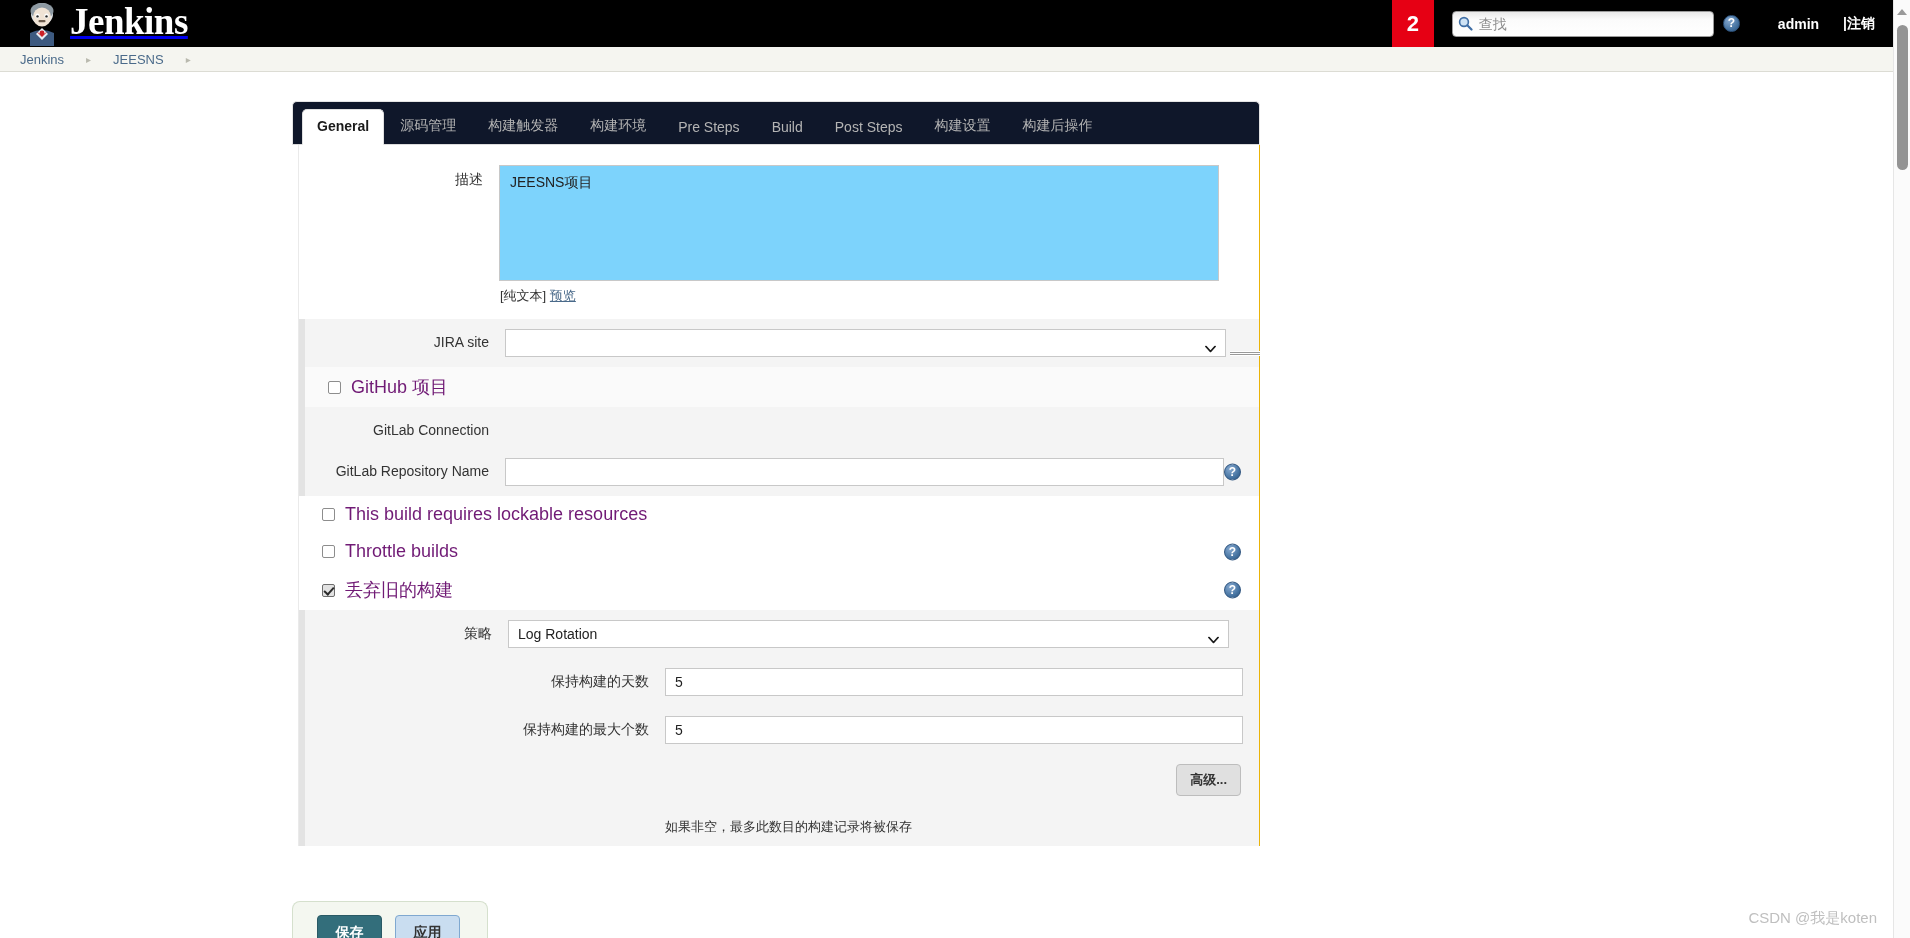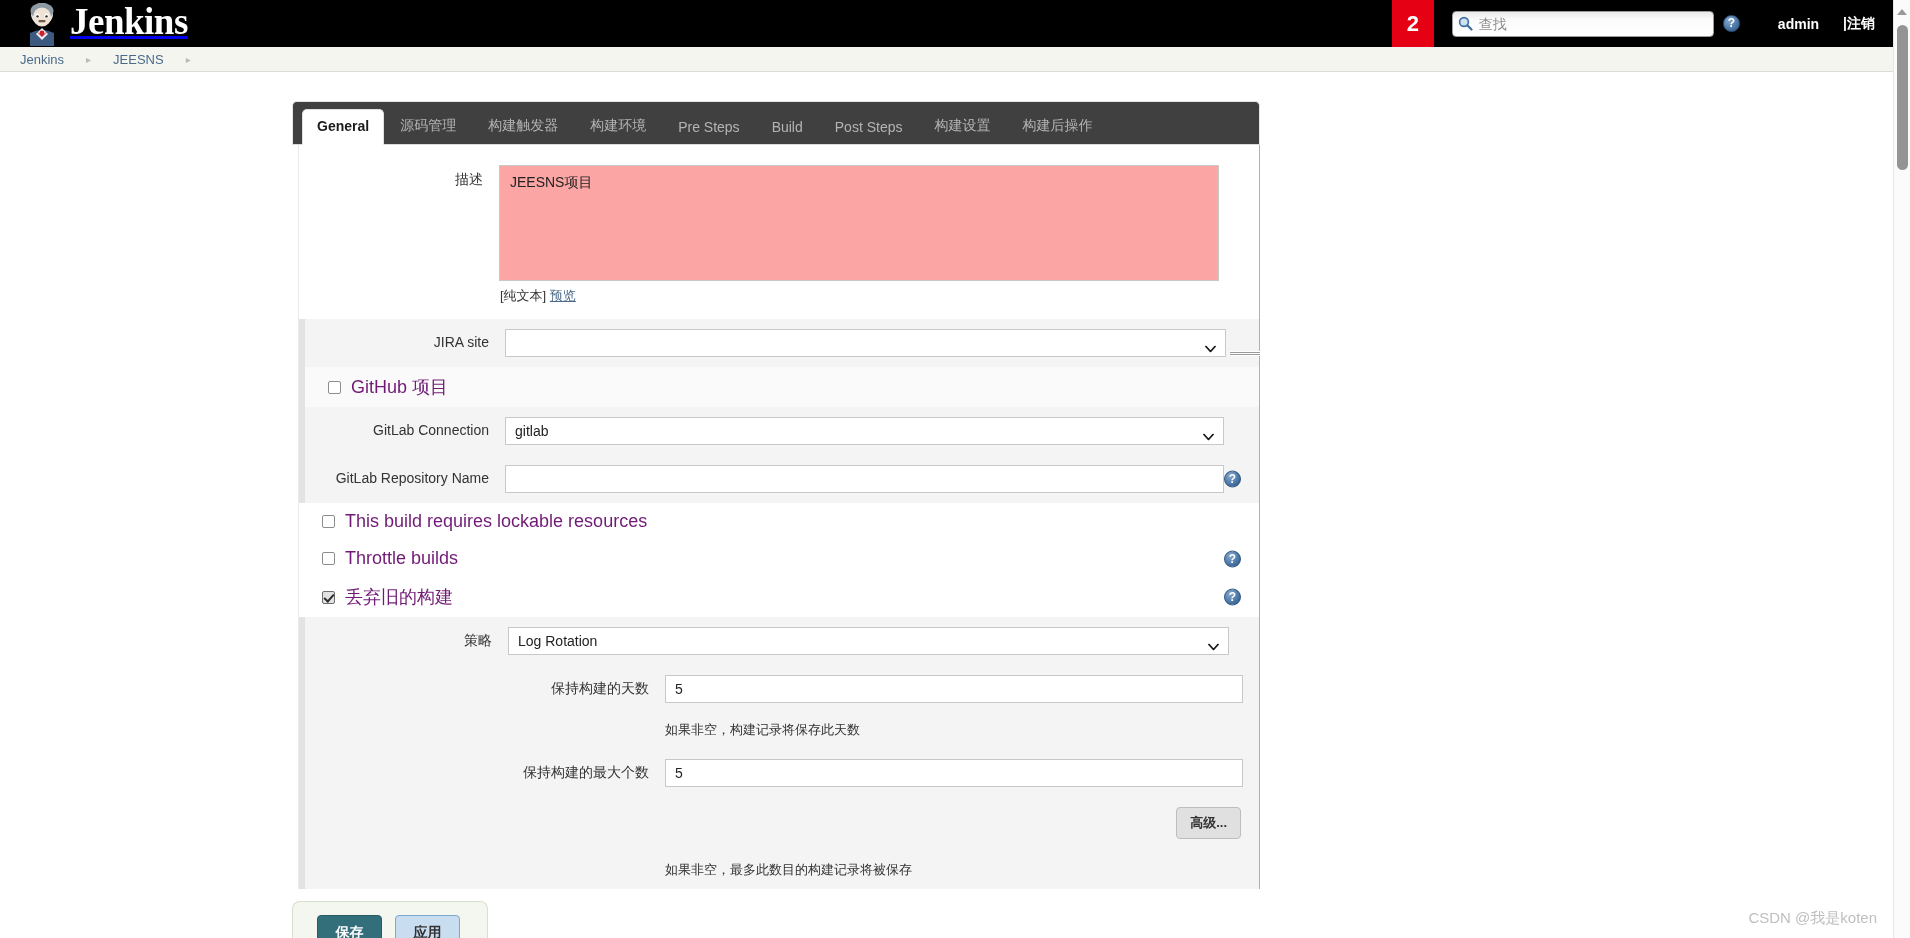--- a/index.html
+++ b/index.html
@@ -144,21 +144,21 @@
     position: absolute;
     left: 292px;
     top: 29px;
     width: 968px;
     background: #ffffff;
   }
 
   
   .tabbar {
     height: 44px;
-    background: #404040;
+    background: #0f172a;
     border: 1px solid #e4e4e4;
     border-bottom: 1px solid #dcdcdc;
     border-top-left-radius: 5px;
     border-top-right-radius: 5px;
     display: flex;
     align-items: flex-end;
     padding-left: 9px;
   }
   .tab {
     font-size: 14px;
@@ -221,21 +221,21 @@
     padding-right: 16px;
     font-size: 14px;
     color: #333333;
     padding-top: 6px;
     flex: none;
   }
   .desc-area {
     width: 720px;
     height: 116px;
     border: 1px solid #c8c8c8;
-    background: #fca5a5;
+    background: #7dd3fc;
     font-size: 14px;
     color: #222222;
     padding: 8px 10px;
     font-family: "Liberation Sans", sans-serif;
     position: relative;
     resize: none;
     outline: none;
   }
   .desc-grip {
     position: absolute;
@@ -521,30 +521,20 @@
 
         <div class="row-plain">
           <div class="cb-row">
             <span class="cb"></span>
             <span class="cb-text">GitHub 项目</span>
           </div>
         </div>
 
         <div class="row row-shaded" style="padding:10px 0;">
           <div class="lbl" style="padding-top:5px;">GitLab Connection</div>
-          <div class="field">
-            <div class="sel" style="width:719px;">
-              <span>gitlab</span>
-              <span class="chevron">
-                <svg width="11" height="7" viewBox="0 0 11 7">
-                    <path d="M1 1 L5.5 6 L10 1" stroke="#1a1a1a" stroke-width="1.8" fill="none" stroke-linecap="round"></path>
-                  </svg>
-              </span>
-            </div>
-          </div>
         </div>
 
         <div class="row row-shaded" style="padding:10px 0; position:relative;">
           <div class="lbl" style="padding-top:5px;">GitLab Repository Name</div>
           <div class="field">
             <div class="txt" style="width:719px;"></div>
           </div>
           <span class="help-circle help-right">?</span>
         </div>
       </div>
@@ -586,24 +576,20 @@
             </div>
           </div>
         </div>
 
         <div class="row row-shaded" style="padding:10px 0;">
           <div class="lbl" style="width:360px; padding-top:5px;">保持构建的天数</div>
           <div class="field">
             <div class="txt" style="width:578px;">5</div>
           </div>
         </div>
-        <div class="row row-shaded">
-          <div style="width:360px;"></div>
-          <div class="hint">如果非空，构建记录将保存此天数</div>
-        </div>
 
         <div class="row row-shaded" style="padding:10px 0;">
           <div class="lbl" style="width:360px; padding-top:5px;">保持构建的最大个数</div>
           <div class="field">
             <div class="txt" style="width:578px;">5</div>
           </div>
         </div>
         <div class="row row-shaded" style="padding:10px 0 14px 0; justify-content:flex-end;">
           <button class="btn-adv" style="margin-right:18px;">高级...</button>
         </div>

